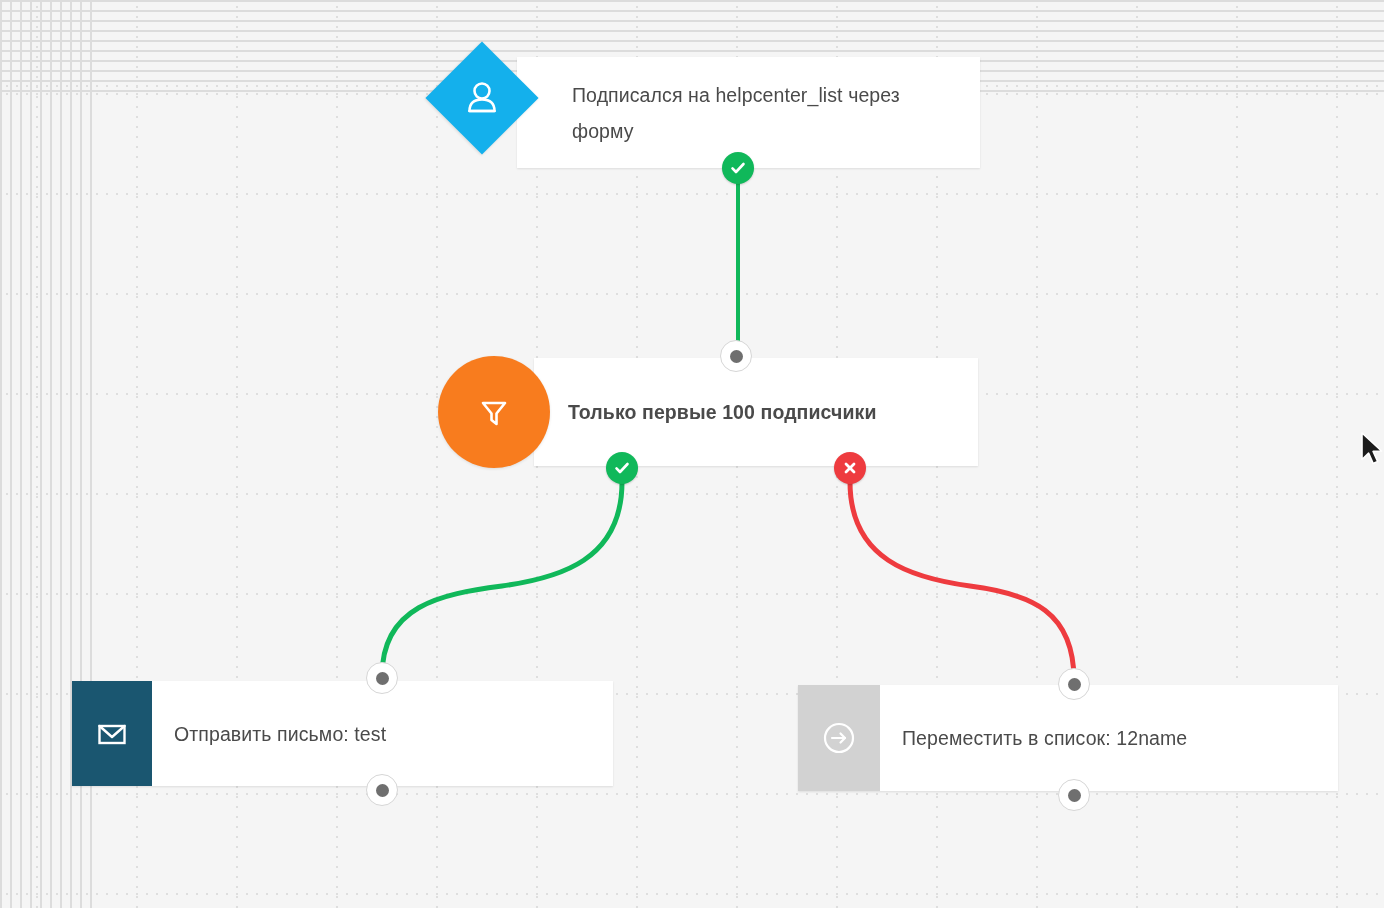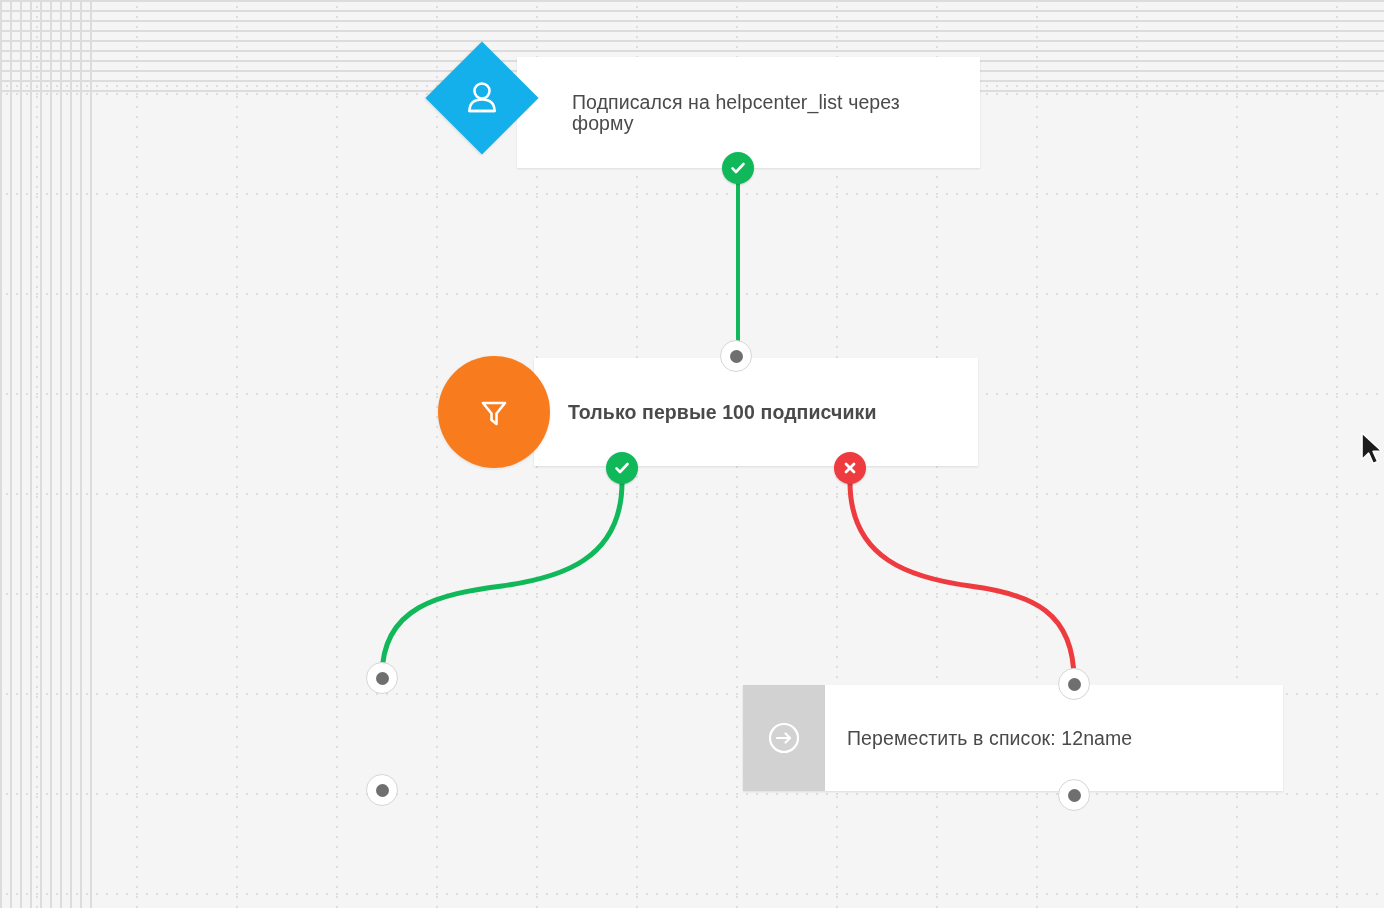--- a/index.html
+++ b/index.html
@@ -58,21 +58,21 @@
     position: absolute;
     background: #ffffff;
     box-sizing: border-box;
     box-shadow: 0 1px 2px rgba(0,0,0,0.10);
     display: flex;
     align-items: center;
   }
   .node-label {
     color: #4a4a4a;
     font-size: 19.5px;
-    line-height: 21px;
+    line-height: 36px;
     white-space: pre-line;
     letter-spacing: 0.1px;
   }
 
   
   #node-trigger {
     left: 517px; top: 57px; width: 463px; height: 111px;
   }
   #node-trigger .node-label { margin-left: 55px; max-width: 380px; }
 
@@ -103,21 +103,21 @@
 
   
   #node-email {
     left: 72px; top: 681px; width: 541px; height: 105px;
   }
   #node-email .square-icon { width: 80px; height: 105px; }
   #node-email .node-label { margin-left: 22px; }
 
   
   #node-move {
-    left: 743px; top: 685px; width: 540px; height: 106px;
+    left: 798px; top: 685px; width: 540px; height: 106px;
   }
   #node-move .square-icon { width: 82px; height: 106px; }
   #node-move .node-label { margin-left: 22px; }
 
   .square-icon {
     flex: 0 0 auto;
     display: flex; align-items: center; justify-content: center;
     align-self: stretch;
   }
 
@@ -210,20 +210,29 @@
 
   <div class="badge" style="left:834px; top:452px; background:#ee3b3f">
     <svg width="16" height="16" viewBox="0 0 16 16">
       <line x1="4" y1="4" x2="12" y2="12" stroke="#ffffff" stroke-width="2.8" stroke-linecap="round"></line>
       <line x1="12" y1="4" x2="4" y2="12" stroke="#ffffff" stroke-width="2.8" stroke-linecap="round"></line>
     </svg>
   </div>
 
   <div class="port" style="left:366px; top:662px;"></div>
 
+  <div class="node" id="node-email">
+    <div class="square-icon" style="background:#1a5670">
+      <svg width="38" height="38" viewBox="0 0 38 38">
+        <rect x="6.5" y="11" width="25" height="17" fill="none" stroke="#ffffff" stroke-width="2.4"></rect>
+        <polyline points="6.5,11 19,22 31.5,11" fill="none" stroke="#ffffff" stroke-width="2.4" stroke-linecap="round" stroke-linejoin="round"></polyline>
+      </svg>
+    </div>
+    <div class="node-label">Отправить письмо: test</div>
+  </div>
 
   <div class="port" style="left:366px; top:774px;"></div>
 
   <div class="port" style="left:1058px; top:668px;"></div>
 
   <div class="node" id="node-move">
     <div class="square-icon" style="background:#d2d2d2">
       <svg width="42" height="42" viewBox="0 0 42 42">
         <circle cx="21" cy="21" r="14" fill="none" stroke="#ffffff" stroke-width="2.2"></circle>
         <line x1="14" y1="21" x2="27" y2="21" stroke="#ffffff" stroke-width="2.2" stroke-linecap="round"></line>

